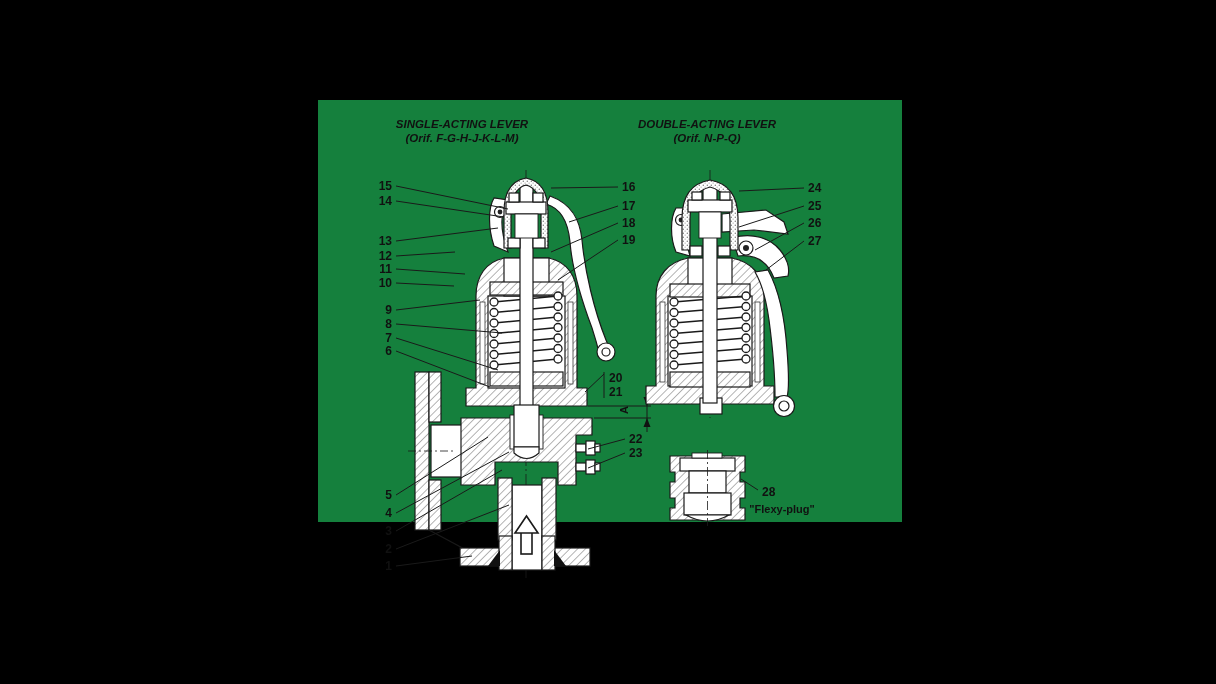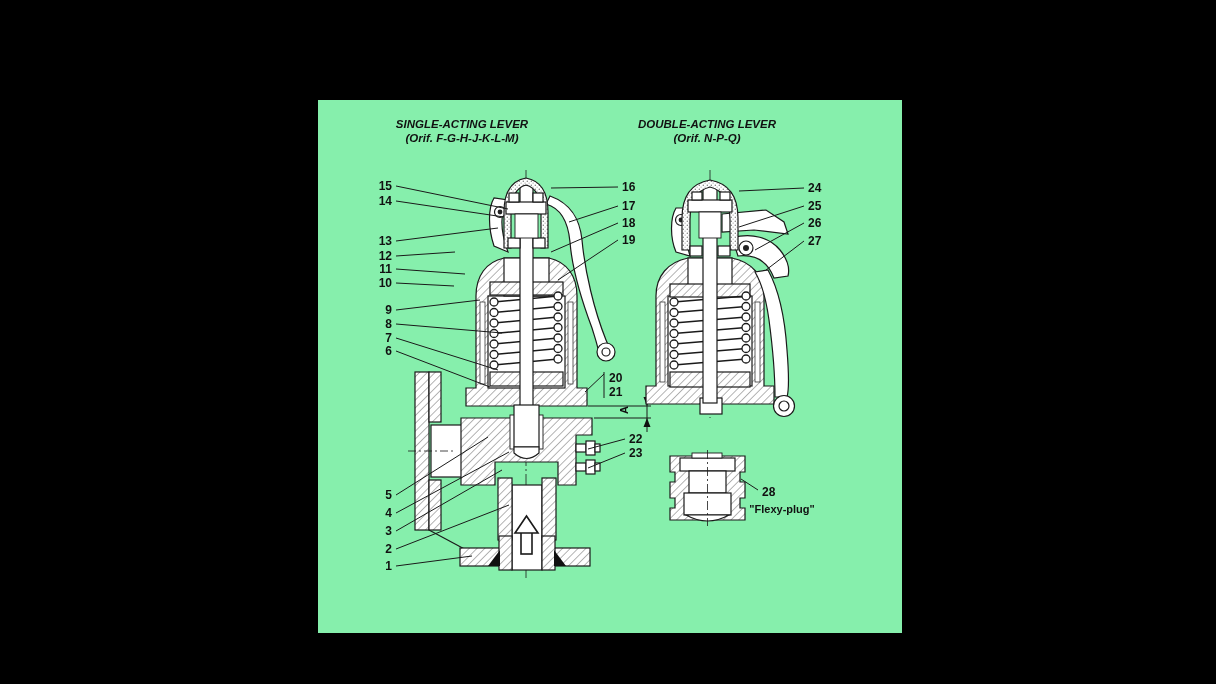--- a/index.html
+++ b/index.html
@@ -4,22 +4,22 @@
 <style>
   html,body{margin:0;padding:0;}
   body{
     width:1216px;height:684px;
     background:#000000;
     position:relative;
     font-family:"Liberation Sans", sans-serif;
     overflow:hidden;
   }
   .panel{
-    position:absolute;left:318px;top:100px;width:584px;height:533px;
-    background:#86efac;
+    position:absolute;left:318px;top:100px;width:584px;height:422px;
+    background:#15803d;
   }
   svg{display:block;}
   text{fill:#111111;}
   .title{font-size:11.5px;font-weight:bold;font-style:italic;}
   .callout{font-size:12px;font-weight:bold;}
   .caption{font-size:11px;font-weight:bold;}
   .dim{font-size:11px;font-weight:bold;}
 </style>
 </head>
 <body>

